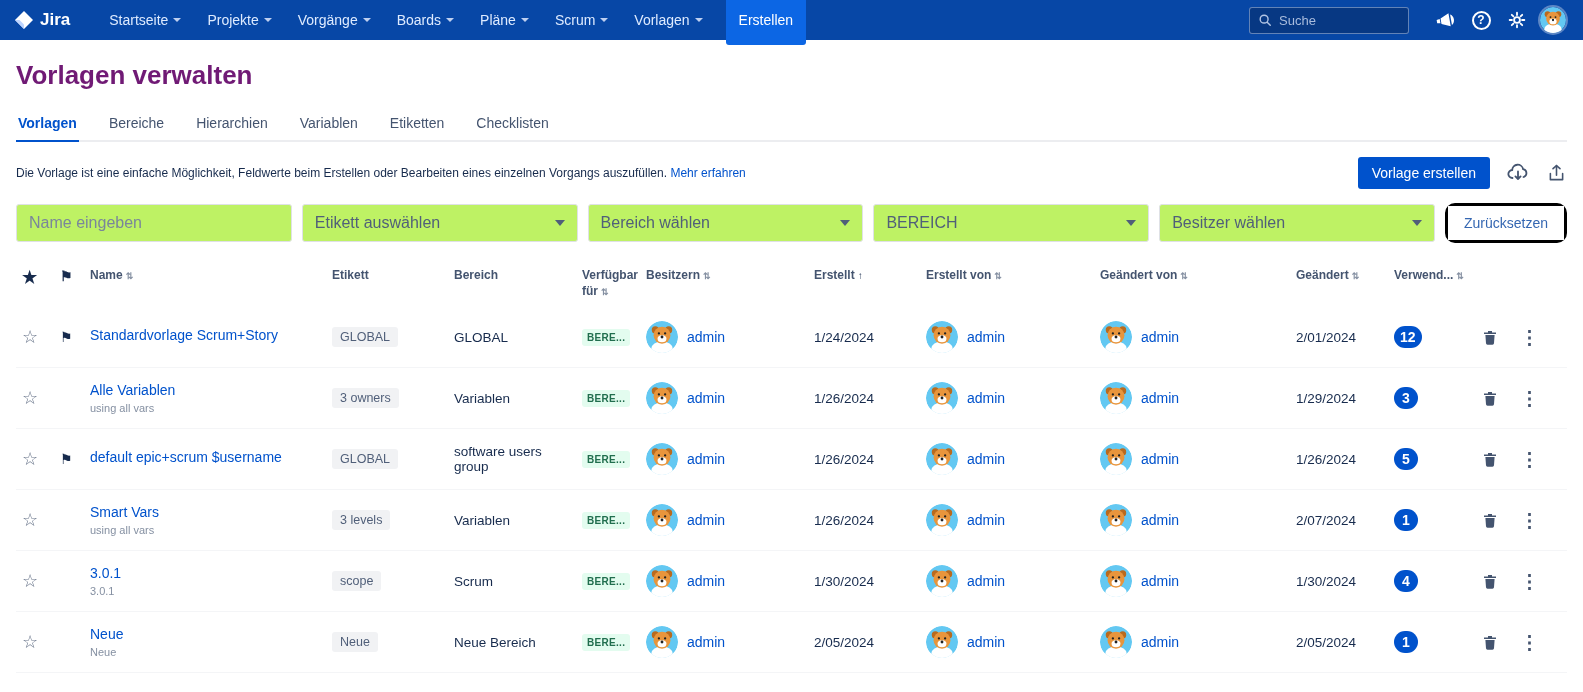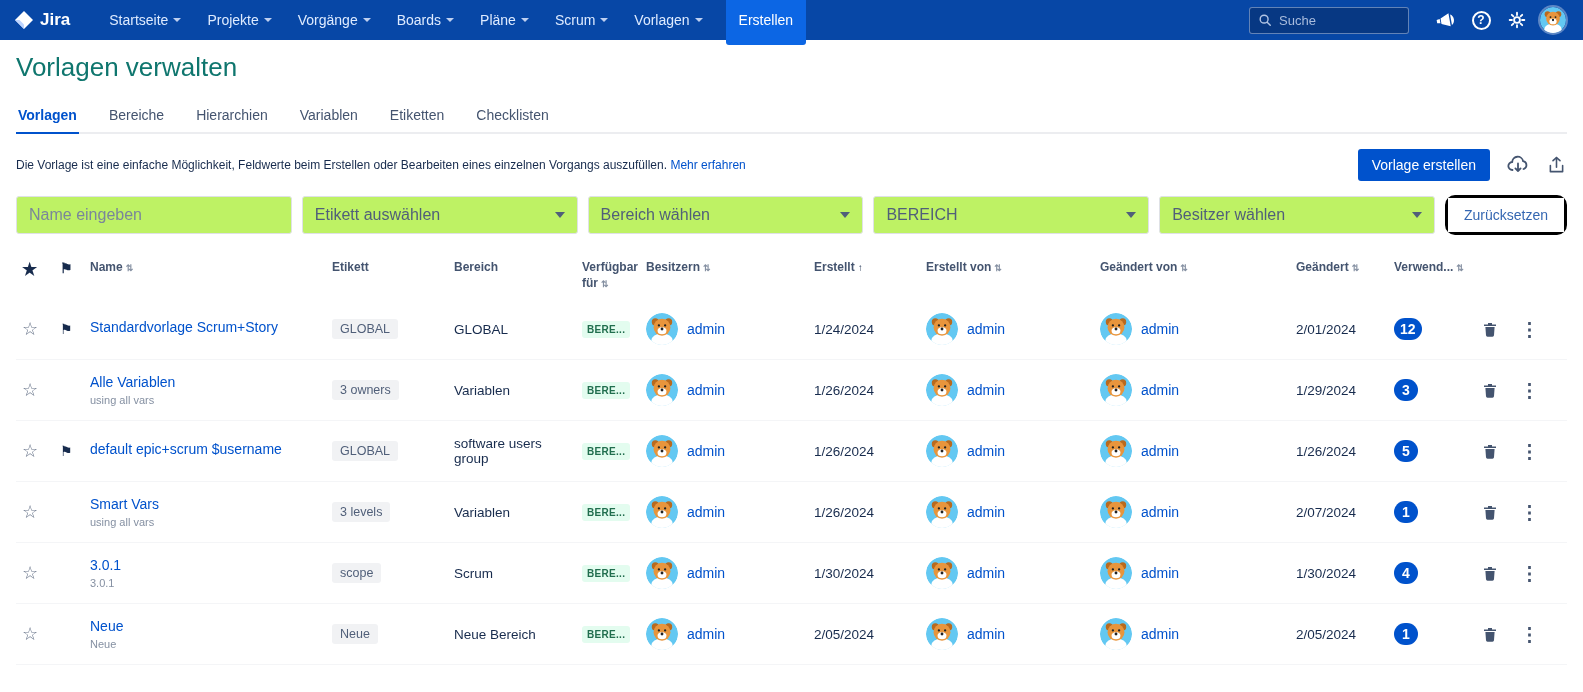--- a/index.html
+++ b/index.html
@@ -17,21 +17,21 @@
   .nav-search { display: flex; align-items: center; gap: 7px; width: 160px; height: 27px; background: rgba(9,30,66,0.35); border: 1px solid rgba(190,206,235,0.5); border-radius: 3px; padding: 0 8px; margin-right: 16px; }
   .nav-search input { background: transparent; border: none; outline: none; color: #fff; font-family: inherit; font-size: 13px; width: 110px; }
   .nav-search input::placeholder { color: #A9BCDD; }
   .nav-icon-btn { width: 32px; height: 32px; display: flex; align-items: center; justify-content: center; cursor: pointer; }
   .help-circle { width: 19px; height: 19px; border: 2px solid #fff; border-radius: 50%; color: #fff; font-size: 12px; font-weight: bold; display: flex; align-items: center; justify-content: center; }
   .avatar { border-radius: 50%; display: block; }
   .nav-avatar { box-shadow: 0 0 0 2px rgba(255,255,255,0.35); cursor: pointer; }
 
   
   .main { padding: 0 16px; }
-  .page-title { font-size: 26px; font-weight: 400; color: #0f766e; padding: 12px 0 18px 0; }
+  .page-title { font-size: 26px; font-weight: 700; color: #701a75; padding: 20px 0 18px 0; }
   .tabs { display: flex; gap: 28px; border-bottom: 2px solid #ECEDF0; }
   .tab { font-size: 14px; color: #44546F; padding: 6px 2px 9px 2px; cursor: pointer; border-bottom: 2px solid transparent; margin-bottom: -2px; }
   .tab.active { color: #0052CC; font-weight: 600; border-bottom-color: #0052CC; }
 
   .desc-row { display: flex; align-items: center; justify-content: space-between; padding: 15px 0 14px 0; }
   .desc-left { font-size: 12px; color: #172B4D; }
   .link { color: #0052CC; }
   .desc-right { display: flex; align-items: center; gap: 16px; }
   .primary-btn { background: #0052CC; color: #fff; border: none; border-radius: 3px; font-family: inherit; font-size: 14px; font-weight: 500; padding: 8px 14px; cursor: pointer; }
   .tool-icon { cursor: pointer; display: flex; align-items: center; }

